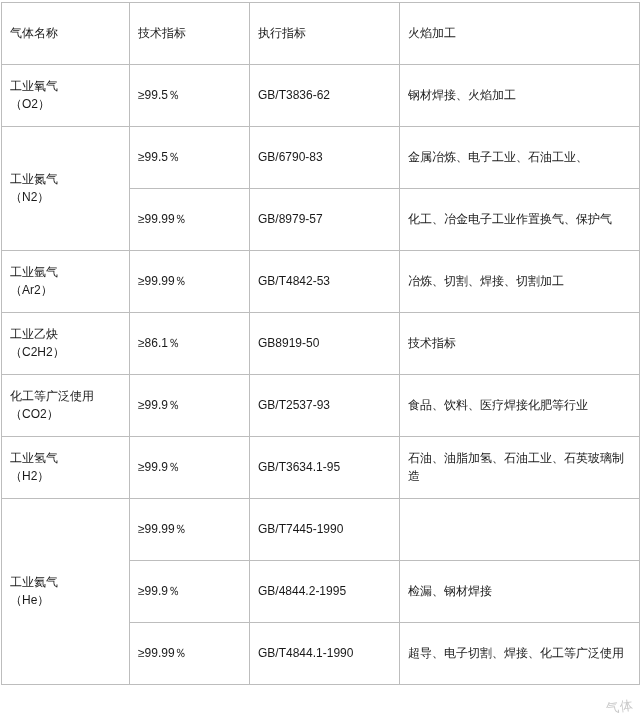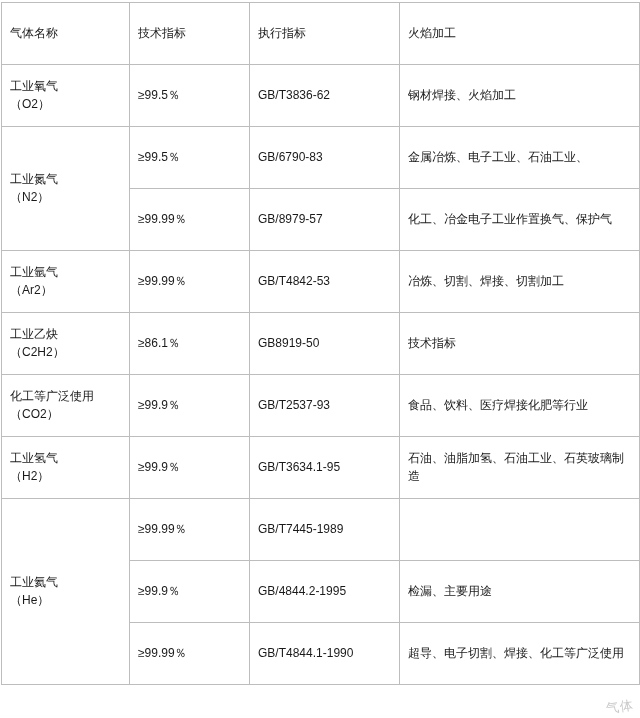--- a/index.html
+++ b/index.html
@@ -138,27 +138,27 @@
       <tr class="row-tall">
         <td class="name-cell">工业氢气<br>（H2）</td>
         <td class="spec-cell">≥99.9％</td>
         <td class="std-cell">GB/T3634.1-95</td>
         <td class="use-cell">石油、油脂加氢、石油工业、石英玻璃制造</td>
       </tr>
 
       <tr class="row-tall">
         <td class="name-cell" rowspan="3">工业氦气<br>（He）</td>
         <td class="spec-cell">≥99.99％</td>
-        <td class="std-cell">GB/T7445-1989</td>
+        <td class="std-cell">GB/T7445-1990</td>
         <td class="use-cell"></td>
       </tr>
       <tr class="row-tall">
         <td class="spec-cell">≥99.9％</td>
         <td class="std-cell">GB/4844.2-1995</td>
-        <td class="use-cell">检漏、主要用途</td>
+        <td class="use-cell">检漏、钢材焊接</td>
       </tr>
       <tr class="row-tall">
         <td class="spec-cell">≥99.99％</td>
         <td class="std-cell">GB/T4844.1-1990</td>
         <td class="use-cell">超导、电子切割、焊接、化工等广泛使用</td>
       </tr>
     </tbody>
   </table>
   <div class="watermark">气体</div>
 </div>

